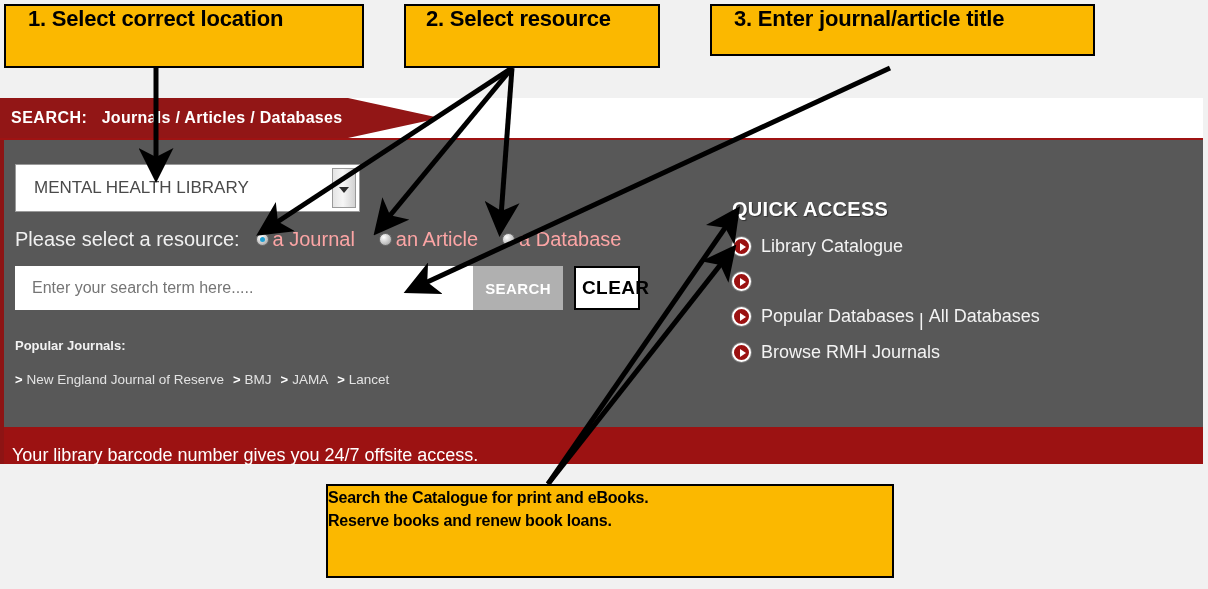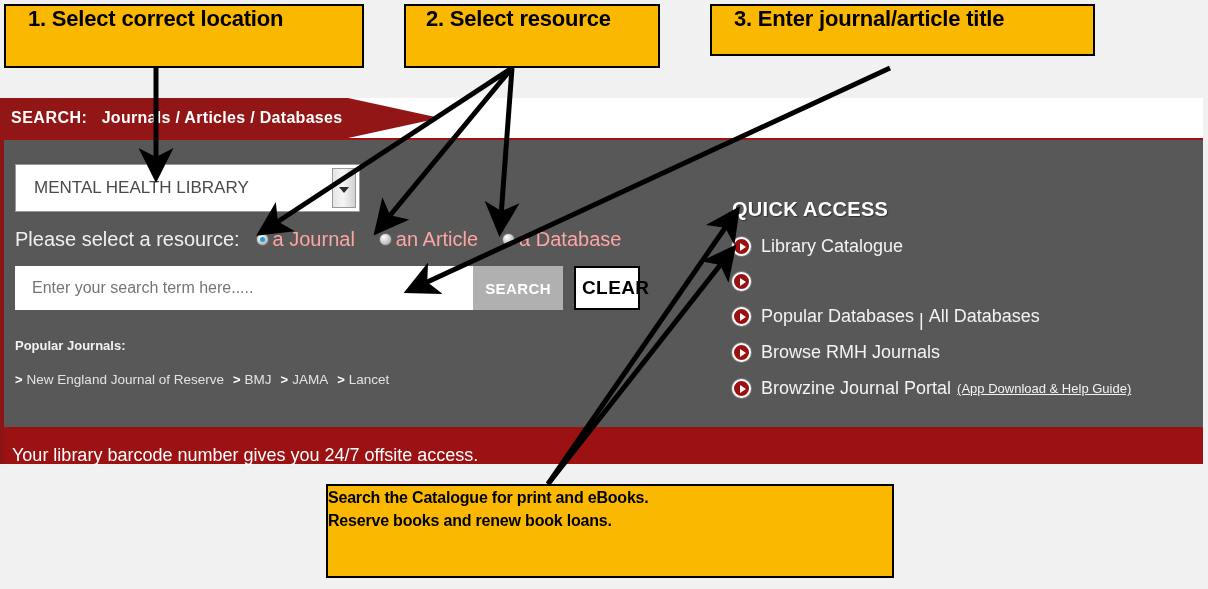--- a/index.html
+++ b/index.html
@@ -450,27 +450,20 @@
         <span class="qa-label">All Databases</span>
       </div>
 
       <div class="qa-item">
         <span class="qa-bullet">
             <span class="tri"></span>
           </span>
         <span class="qa-label">Browse RMH Journals</span>
       </div>
 
-      <div class="qa-item">
-        <span class="qa-bullet">
-            <span class="tri"></span>
-          </span>
-        <span class="qa-label">Browzine Journal Portal</span>
-        <span class="qa-sub">(App Download &amp; Help Guide)</span>
-      </div>
     </div>
   </div>
 
   <div id="bottom-bar">
     <span id="bottom-bar-text">Your library barcode number gives you 24/7 offsite access.</span>
   </div>
 </div>
 
 <svg id="arrow-layer" viewBox="0 0 1208 589">
   <defs>

